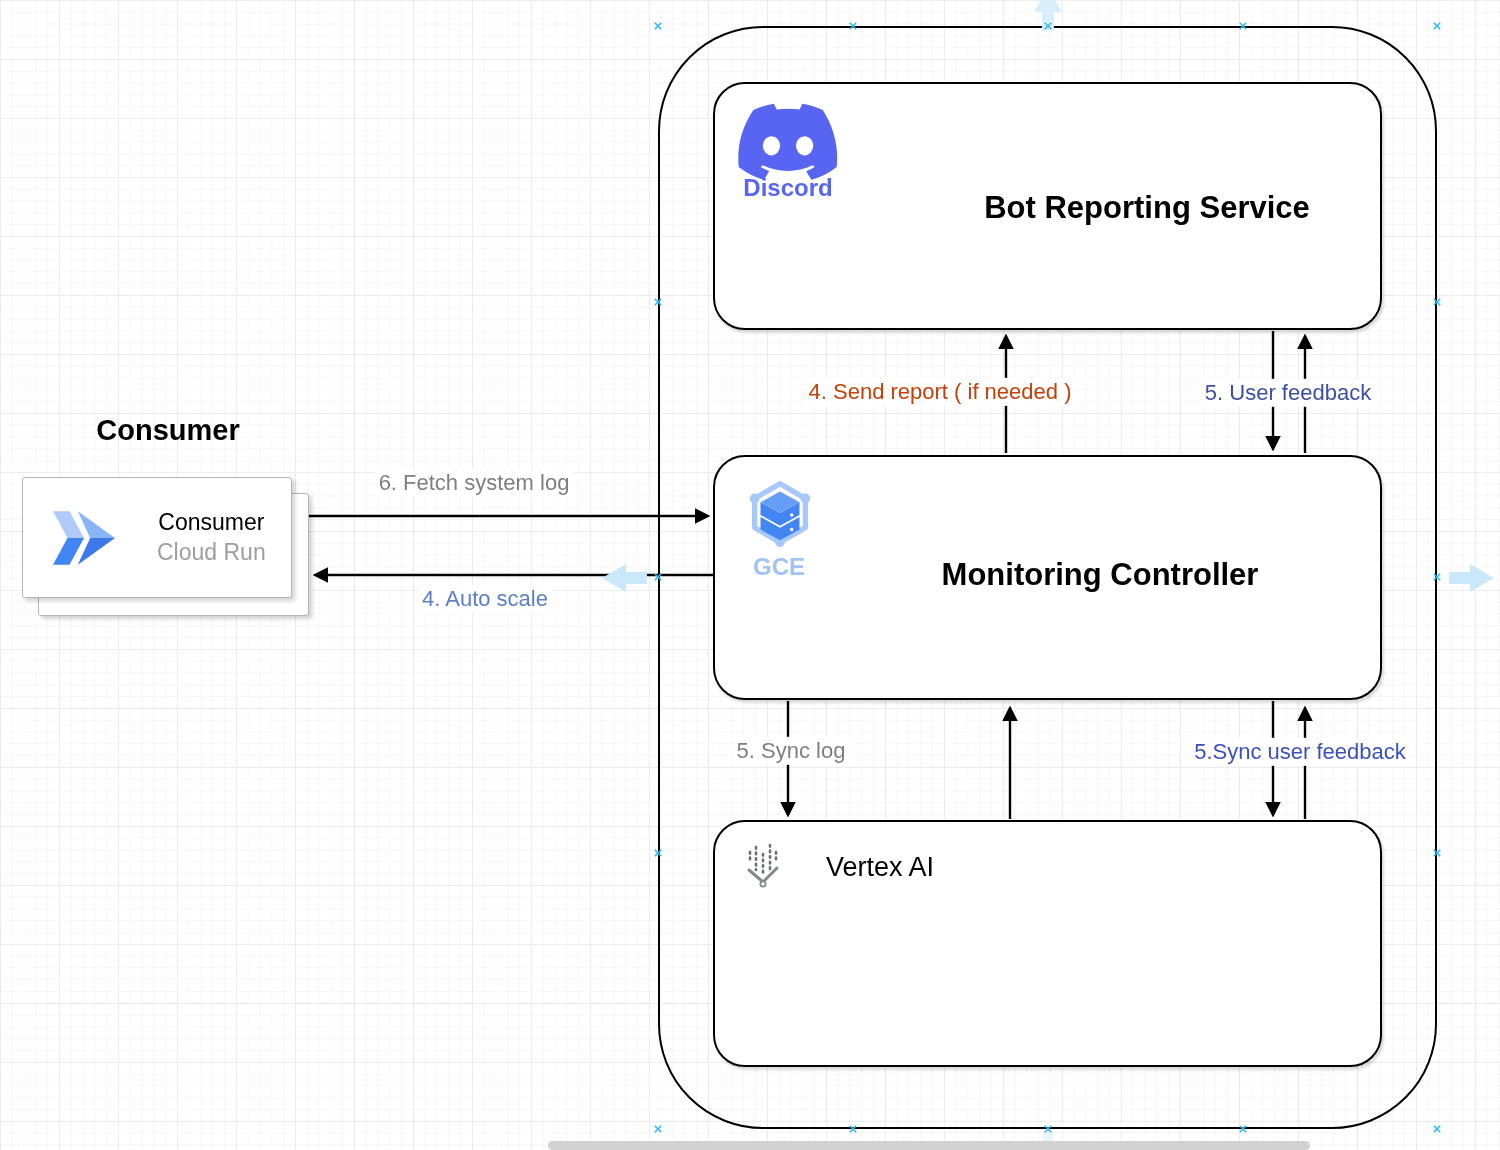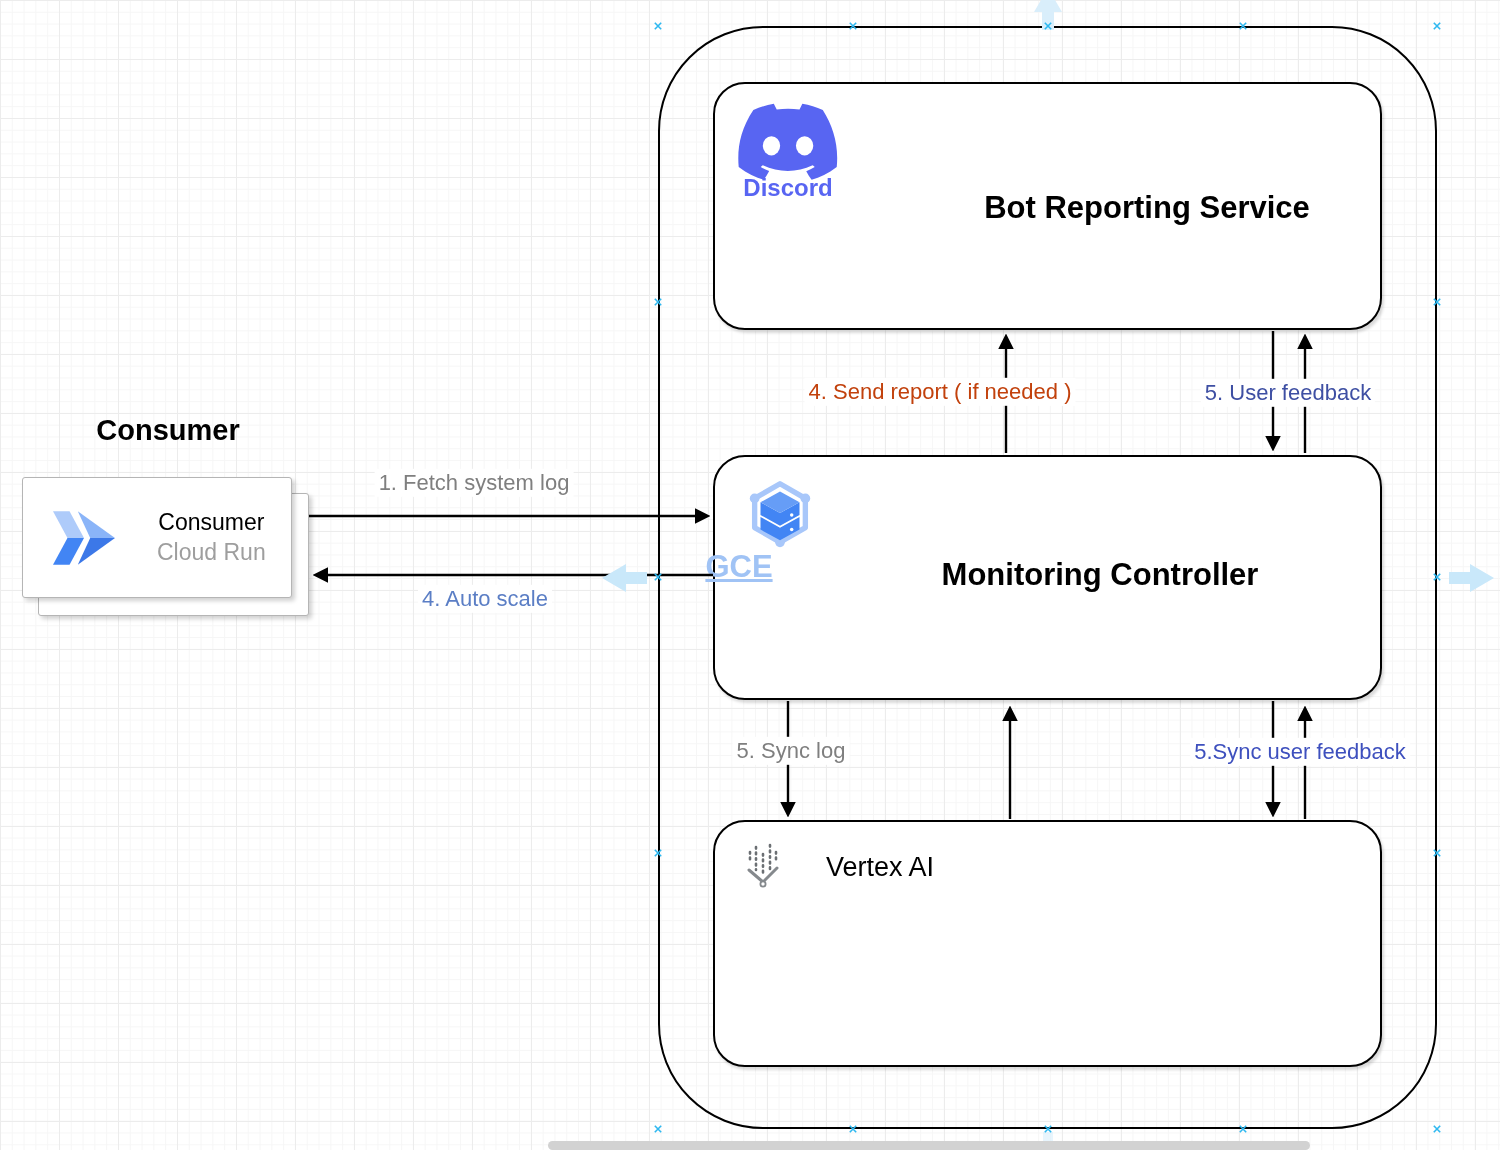--- a/index.html
+++ b/index.html
@@ -112,21 +112,21 @@
     <path d="M40,8 L66,23 L66,53 L40,68 L14,53 L14,23 Z" fill="none" stroke="#A8C7FA" stroke-width="5.5" stroke-linejoin="round"></path>
     <circle cx="14" cy="23" r="5" fill="#A8C7FA"></circle>
     <circle cx="66" cy="23" r="5" fill="#A8C7FA"></circle>
     <circle cx="40" cy="68" r="5" fill="#A8C7FA"></circle>
     <path d="M20,42 L40,53 L60,42 L60,55 L40,66 L20,55 Z" fill="#4285F4"></path>
     <circle cx="52" cy="55" r="1.8" fill="#fff"></circle>
     <path d="M20,27 L40,38 L60,27 L60,40 L40,51 L20,40 Z" fill="#4285F4"></path>
     <circle cx="52" cy="40" r="1.8" fill="#fff"></circle>
     <polygon points="40,16 60,27 40,38 20,27" fill="#669DF6"></polygon>
   </svg>
-  <div class="icon-label" style="left:739px;top:567px;font-size:31px;color:#a0c3f5;text-decoration:underline;">GCE</div>
+  <div class="icon-label" style="left:779px;top:567px;font-size:24px;color:#a0c3f5;">GCE</div>
   <div class="title" style="left:1100px;top:575px;">Monitoring Controller</div>
 
   <div class="node box-llm"></div>
   <svg class="icon" style="left:744px;top:843px;" width="40" height="46" viewBox="0 0 40 46">
     <g stroke="#6b6f73" stroke-width="2.6" stroke-linecap="round" fill="none">
       <line x1="6" y1="9" x2="6" y2="20" stroke-dasharray="1.6 4"></line>
       <line x1="12" y1="4" x2="12" y2="27" stroke-dasharray="1.6 4"></line>
       <line x1="19" y1="11" x2="19" y2="31" stroke-dasharray="1.6 4"></line>
       <line x1="26" y1="2" x2="26" y2="27" stroke-dasharray="1.6 4"></line>
       <line x1="32" y1="9" x2="32" y2="20" stroke-dasharray="1.6 4"></line>
@@ -191,21 +191,21 @@
         <path d="M1433.8,1125.8 L1440.2,1132.2 M1440.2,1125.8 L1433.8,1132.2"></path>
         <path d="M654.8,298.8 L661.2,305.2 M661.2,298.8 L654.8,305.2"></path>
         <path d="M654.8,573.8 L661.2,580.2 M661.2,573.8 L654.8,580.2"></path>
         <path d="M654.8,849.8 L661.2,856.2 M661.2,849.8 L654.8,856.2"></path>
         <path d="M1433.8,298.8 L1440.2,305.2 M1440.2,298.8 L1433.8,305.2"></path>
         <path d="M1433.8,573.8 L1440.2,580.2 M1440.2,573.8 L1433.8,580.2"></path>
         <path d="M1433.8,849.8 L1440.2,856.2 M1440.2,849.8 L1433.8,856.2"></path>
       </g>
   </svg>
 
-  <div class="edge-label" style="left: 474px; top: 483px; color: rgb(127, 127, 127);">1. Fetch system log</div>
+  <div class="edge-label" style="left: 474px; top: 483px; color: rgb(127, 127, 127);">6. Fetch system log</div>
   <div class="edge-label" style="left: 485px; top: 599px; color: rgb(91, 126, 197);">4. Auto scale</div>
   <div class="edge-label" style="left: 940px; top: 392px; color: #c2410c;">4. Send report ( if needed )</div>
   <div class="edge-label" style="left: 1288px; top: 393px; color: rgb(62, 79, 163);">5. User feedback</div>
   <div class="edge-label" style="left: 791px; top: 751px; color: rgb(127, 127, 127);">5. Sync log</div>
   <div class="edge-label" style="left: 1300px; top: 752px; color: rgb(62, 80, 190);">5.Sync user feedback</div>
 
   <div class="scrollbar-thumb"></div>
 </div>
 
 </body></html>

